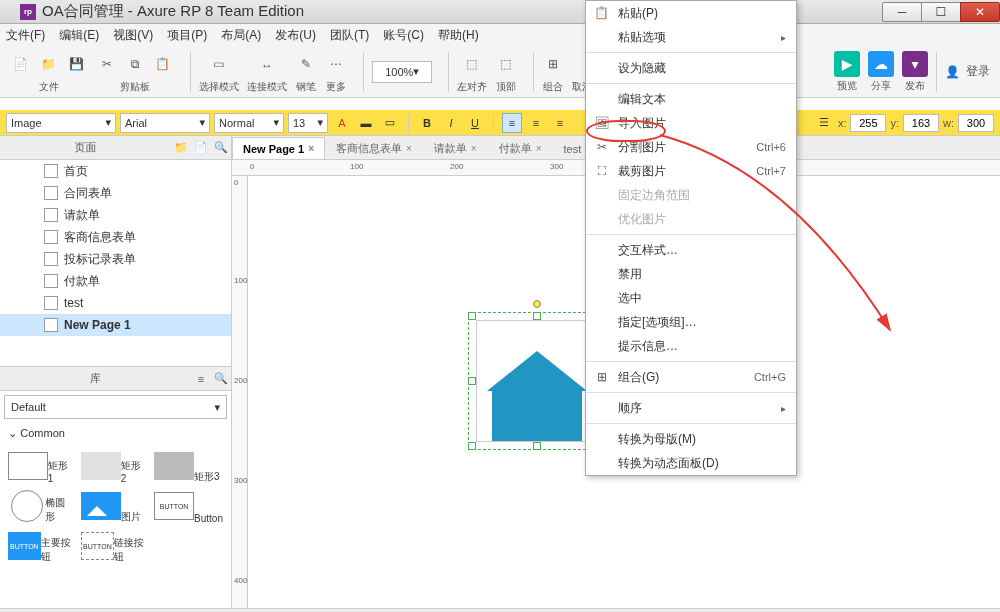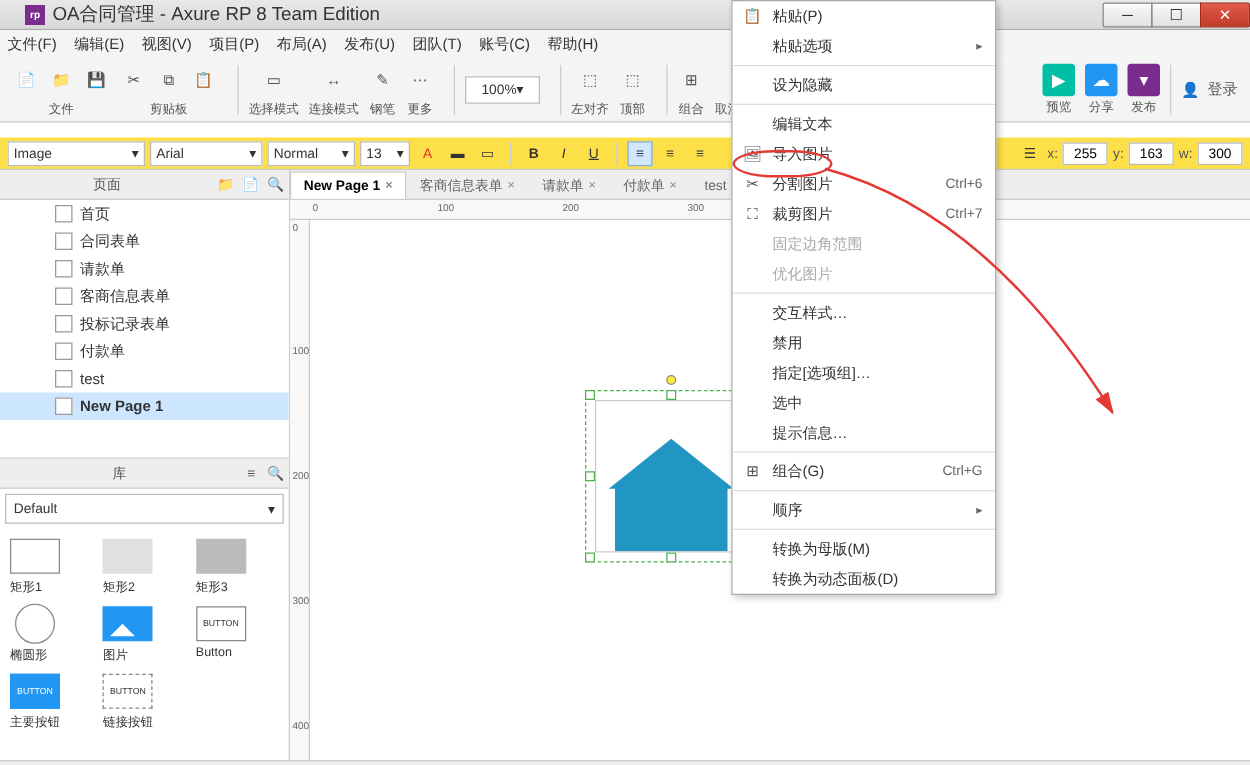--- a/index.html
+++ b/index.html
@@ -58,21 +58,21 @@
 .treeitem .pageicon { width:14px; height:14px; border:1px solid #999; background:#fff; margin-right:6px; }
 .treeitem.sub { padding-left:44px; }
 .treeitem.selected { background:#cce6ff; }
 
 
 .libpanel { border-top:1px solid #ccc; flex:1; display:flex; flex-direction:column; }
 .libselect { height:24px; border:1px solid #bbb; background:#fff; margin:4px; display:flex; align-items:center; padding:0 6px; font-size:11px; justify-content:space-between; }
 .libsection { padding:4px 8px; font-size:11px; color:#333; }
 .libsection::before { content:"⌄ "; }
 .libgrid { display:grid; grid-template-columns:repeat(3,1fr); gap:8px; padding:8px; }
-.libitem { display:flex; flex-direction:column; align-items:flex-start; font-size:10px; }
+.libitem { display:flex; flex-direction:row; align-items:flex-end; font-size:10px; }
 .libshape { width:40px; height:28px; display:flex; align-items:center; justify-content:center; margin-bottom:4px; }
 .shape-rect1 { border:1px solid #888; }
 .shape-rect2 { background:#e0e0e0; }
 .shape-rect3 { background:#bbb; }
 .shape-ellipse { width:32px; height:32px; border:1px solid #888; border-radius:50%; }
 .shape-img { background:#2196f3; position:relative; }
 .shape-img::after { content:""; position:absolute; bottom:4px; left:6px; width:0; height:0; border-left:10px solid transparent; border-right:10px solid transparent; border-bottom:10px solid #fff; }
 .shape-placeholder { border:1px solid #888; position:relative; }
 .shape-placeholder::before, .shape-placeholder::after { content:""; position:absolute; background:#888; }
 .shape-placeholder::before { width:140%; height:1px; top:50%; left:-20%; transform:rotate(35deg); }
@@ -329,20 +329,21 @@
     <div class="libpanel">
       <div class="panel-header">
         <div class="ptitle">库</div>
         <div class="pbtn">≡</div>
         <div class="pbtn">🔍</div>
       </div>
       <div class="libselect">
           <span>Default</span>
           <span>▾</span>
         </div>
+      <div class="libsection">Common</div>
       <div class="libgrid">
         <div class="libitem">
             <div class="libshape shape-rect1"></div>
             <span>矩形1</span>
           </div>
         <div class="libitem">
             <div class="libshape shape-rect2"></div>
             <span>矩形2</span>
           </div>
         <div class="libitem">
@@ -476,24 +477,24 @@
       <span>优化图片</span>
     </div>
   <div class="ctxsep"></div>
   <div class="ctxitem">
       <span>交互样式…</span>
     </div>
   <div class="ctxitem">
       <span>禁用</span>
     </div>
   <div class="ctxitem">
+      <span>选中</span>
+    </div>
+  <div class="ctxitem">
       <span>指定[选项组]…</span>
-    </div>
-  <div class="ctxitem">
-      <span>选中</span>
     </div>
   <div class="ctxitem">
       <span>提示信息…</span>
     </div>
   <div class="ctxsep"></div>
   <div class="ctxitem">
       <span class="ico">⊞</span>
       <span>组合(G)</span>
       <span class="shortcut">Ctrl+G</span>
     </div>

